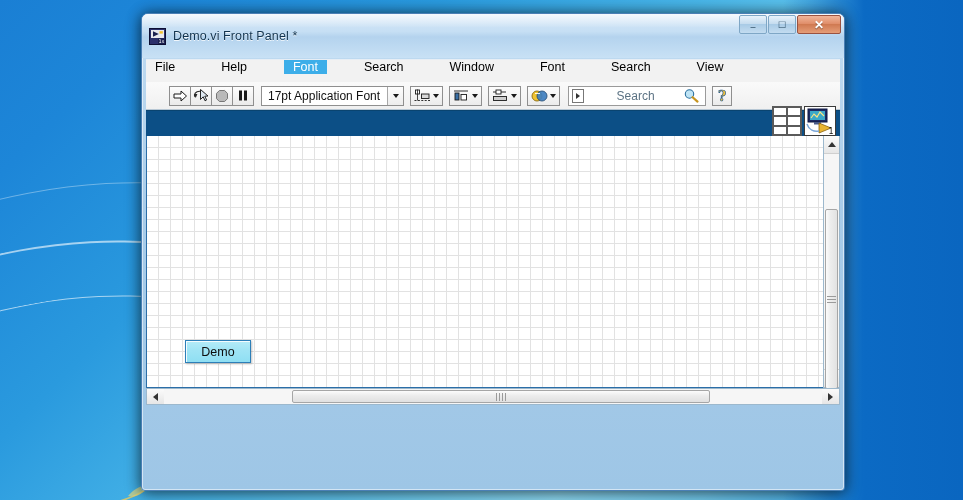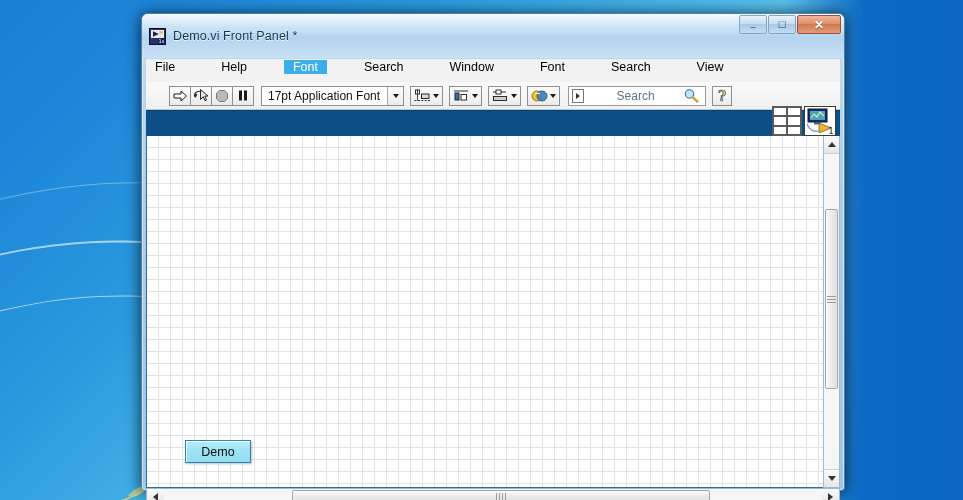--- a/index.html
+++ b/index.html
@@ -290,21 +290,21 @@
     line-height: 1;
     font-weight: 300;
     cursor: pointer;
     font-family: "DejaVu Sans", sans-serif;
   }
 
   
   #panel-area {
     position: relative;
     margin: 0 4px;
-    height: 352px;
+    height: 252px;
     display: flex;
     box-sizing: border-box;
   }
   #canvas-wrap {
     flex: 1;
     position: relative;
     border: 1px solid #2b6ea8;
     border-top: none;
     border-right: none;
     box-sizing: border-box;

